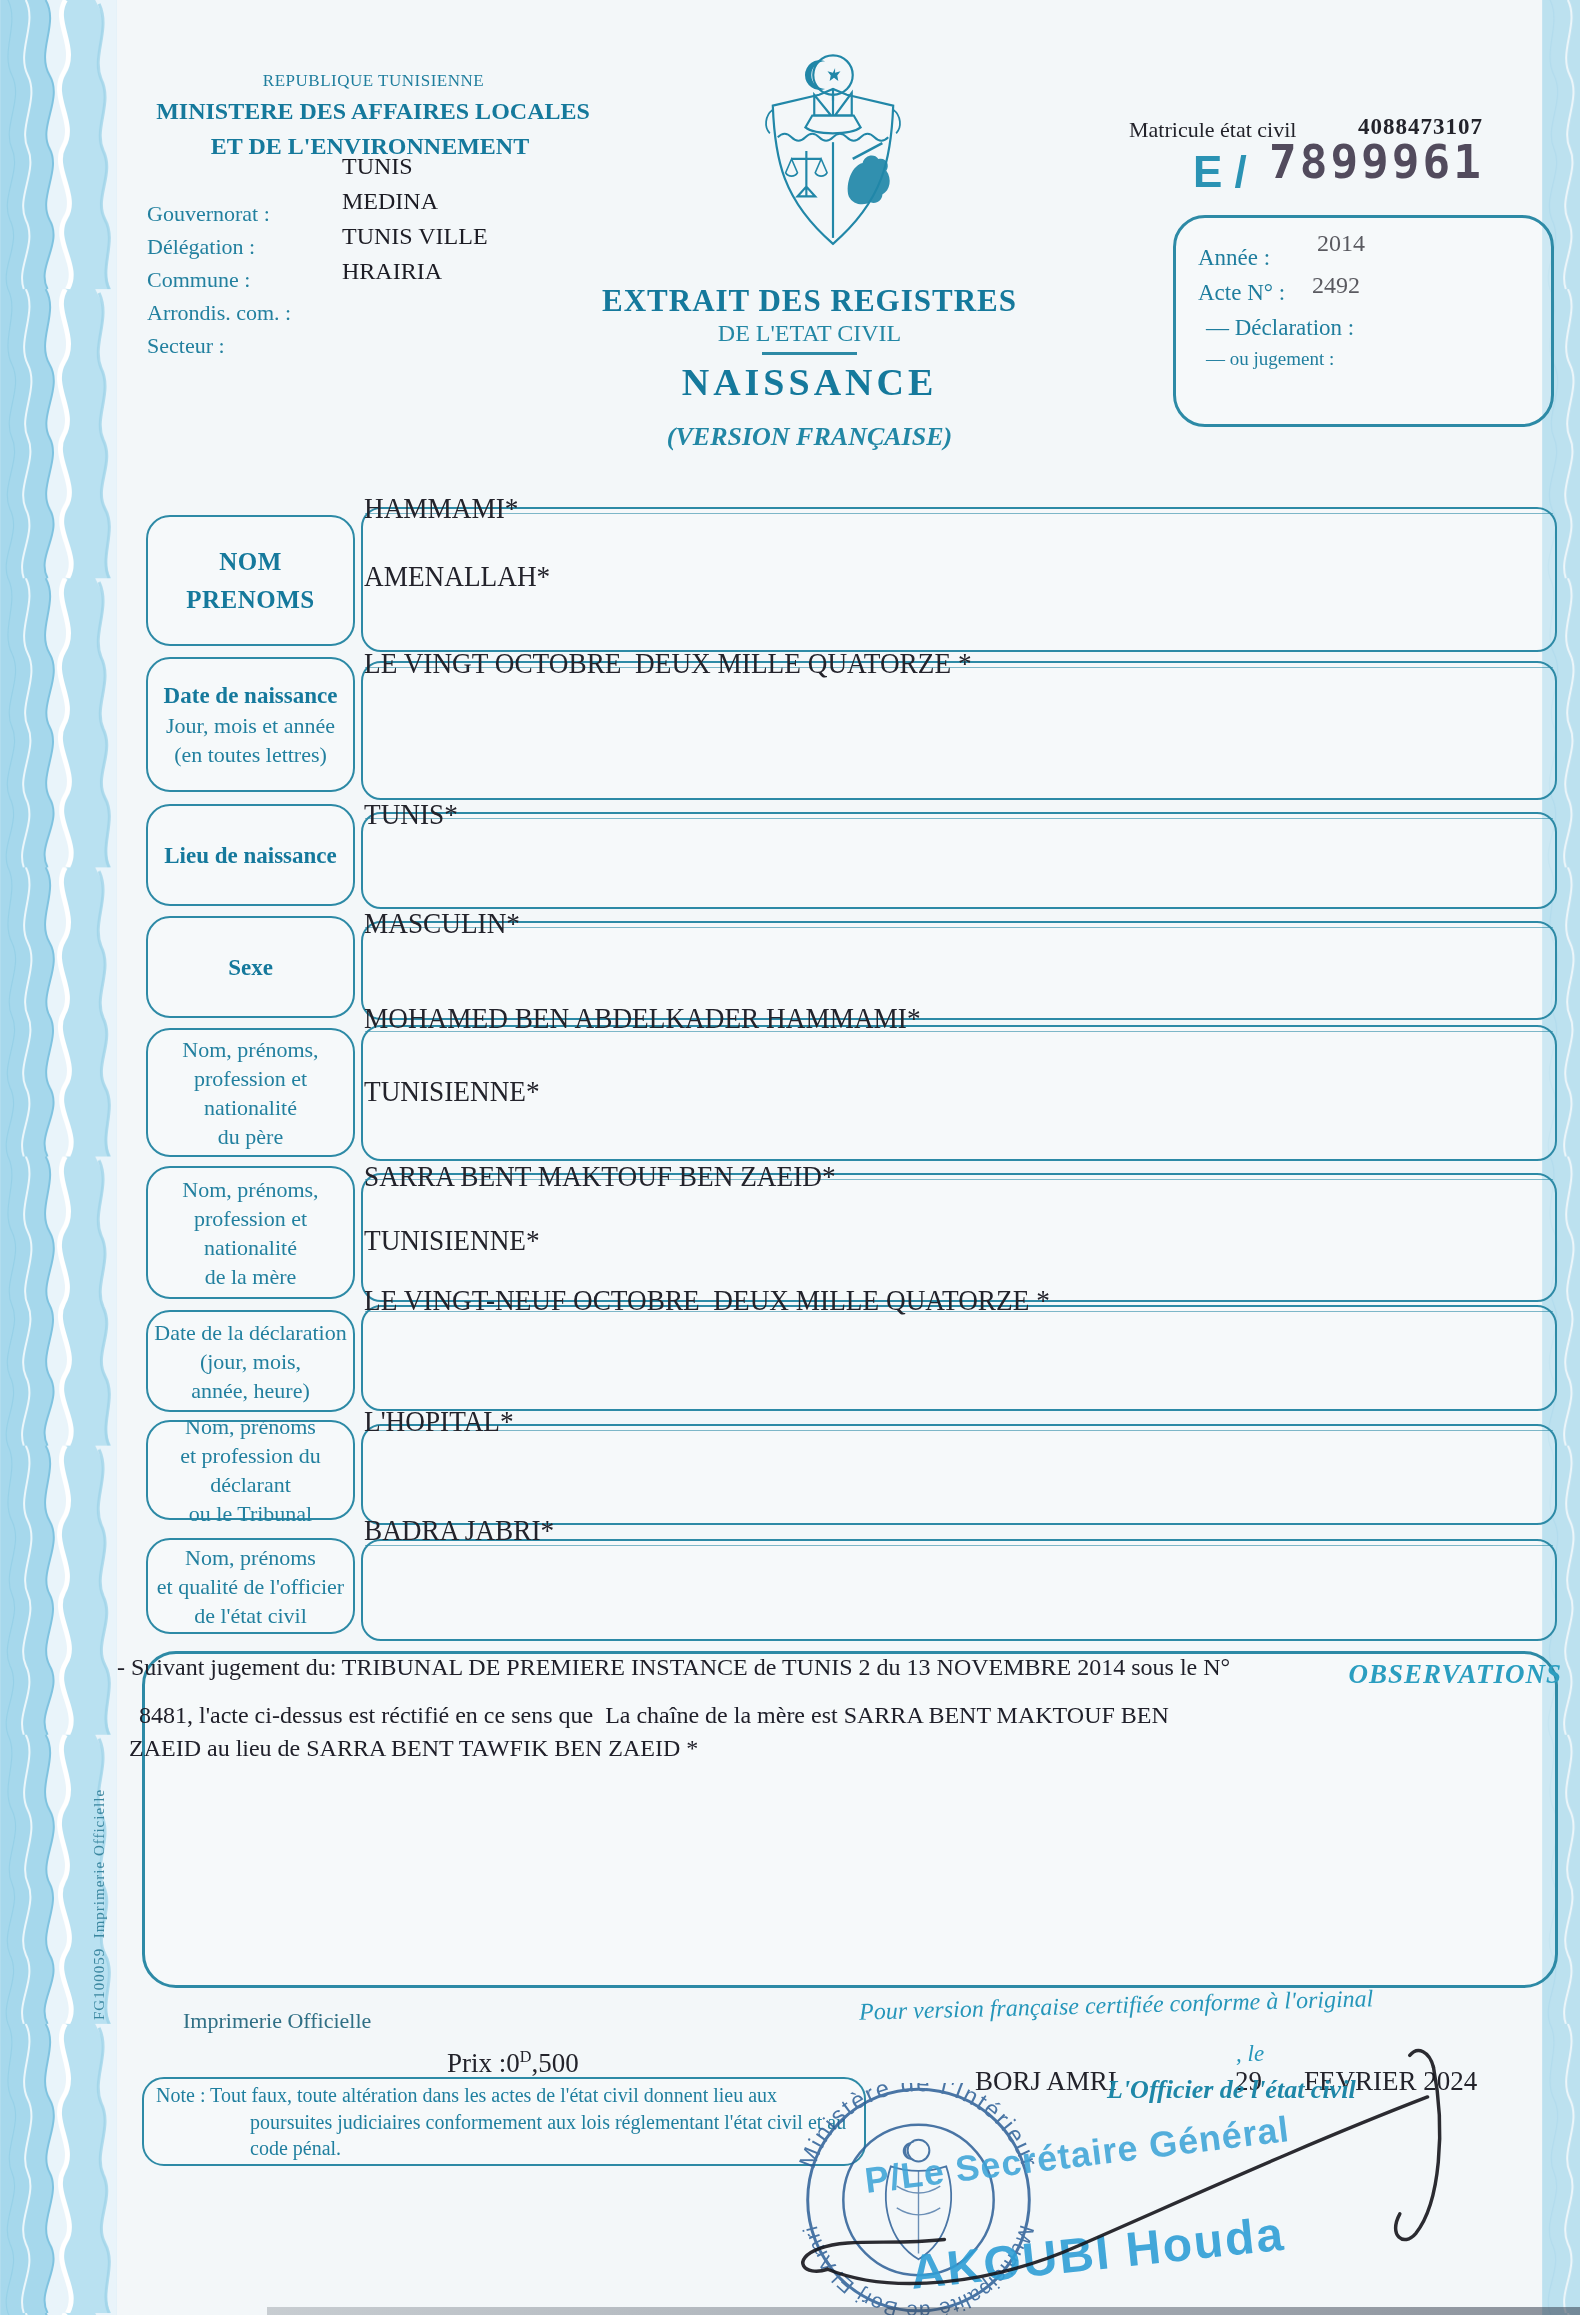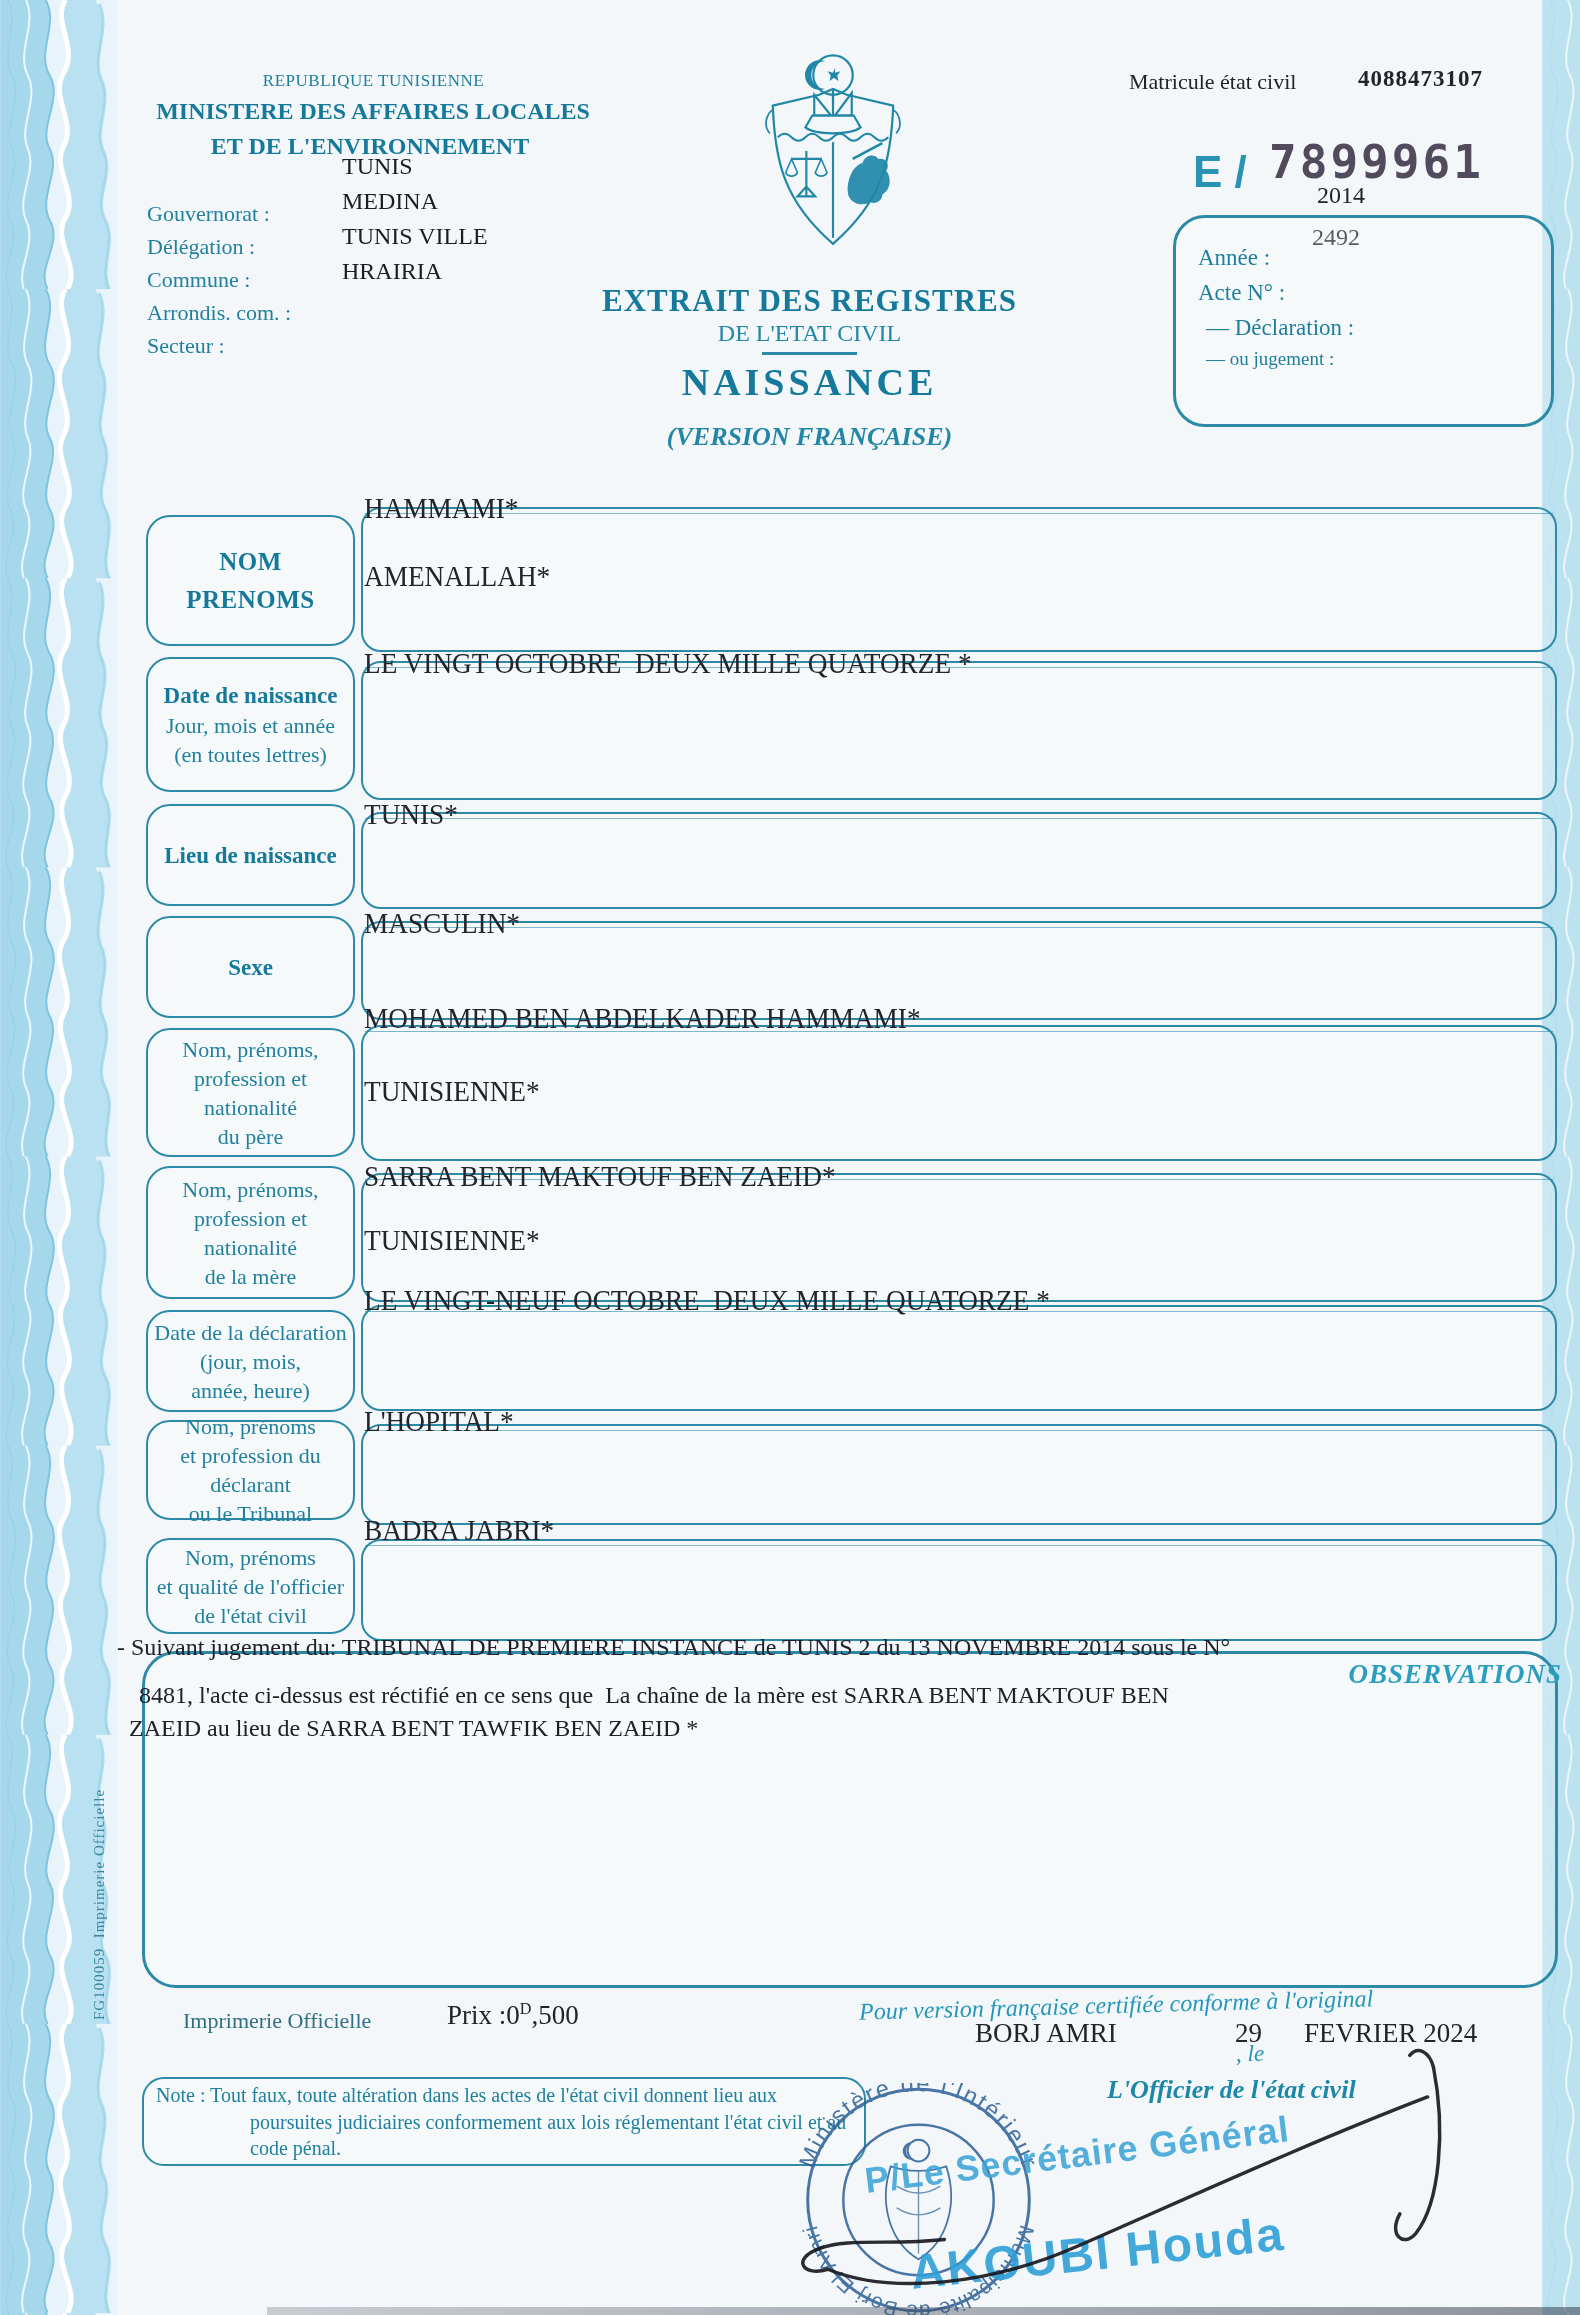--- a/index.html
+++ b/index.html
@@ -4,32 +4,32 @@
 <style>
   html,body{margin:0;padding:0;background:#dfe6ea;}
   #page{
     position:relative;width:1580px;height:2316px;overflow:hidden;
     background:#f3f7f9;
     font-family:"Liberation Serif","DejaVu Serif",serif;
     color:#1f7e9e;
   }
   .abs{position:absolute;}
   .tealbold{color:#15799c;font-weight:bold;}
-  .black{color:#23232b;}
+  .black{color:#23232b;margin-top:48px;}
   .box{position:absolute;border:3px solid #2d8aa6;border-radius:28px;box-sizing:border-box;background:rgba(255,255,255,0.25);}
   .lblbox{display:flex;flex-direction:column;justify-content:center;align-items:center;text-align:center;border-width:2.5px;border-radius:24px;}
   .vbox{border-width:2.5px;border-radius:20px;}
   .vbox::after{content:"";position:absolute;left:2px;right:2px;top:4px;border-top:1.5px solid rgba(45,138,166,.6);}
   .val{position:absolute;font-size:29px;color:#23232b;white-space:pre;transform:scaleX(.94);transform-origin:left top;letter-spacing:0;}
   .lab-line{font-size:22px;line-height:29px;color:#22809f;}
   .lab-line-b{font-size:23px;line-height:31px;color:#15799c;font-weight:bold;}
   .lab-line-xl{font-size:25px;line-height:38px;color:#15799c;font-weight:bold;letter-spacing:0.5px;}
   .admin-label{font-size:22px;line-height:33px;color:#22809f;}
   .admin-value{font-size:24px;line-height:35px;color:#1c1c24;}
-  .obs-text{position:absolute;font-size:24px;color:#20202a;white-space:pre;}
+  .obs-text{position:absolute;font-size:24px;color:#20202a;white-space:pre;margin-top:20px;}
   .note-line{font-size:20px;line-height:27px;color:#1f7f9f;}
   .it{font-style:italic;}
   .center{text-align:center;}
   sup{font-size:60%;}
 </style>
 </head>
 <body>
 
 <div id="page">
 

